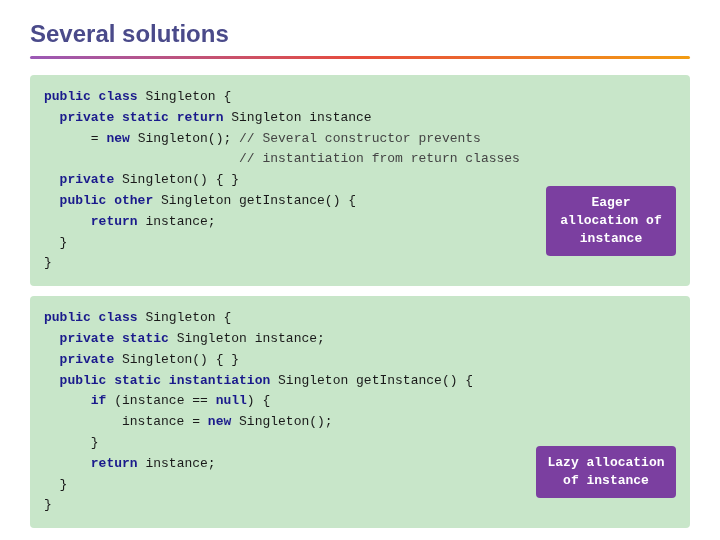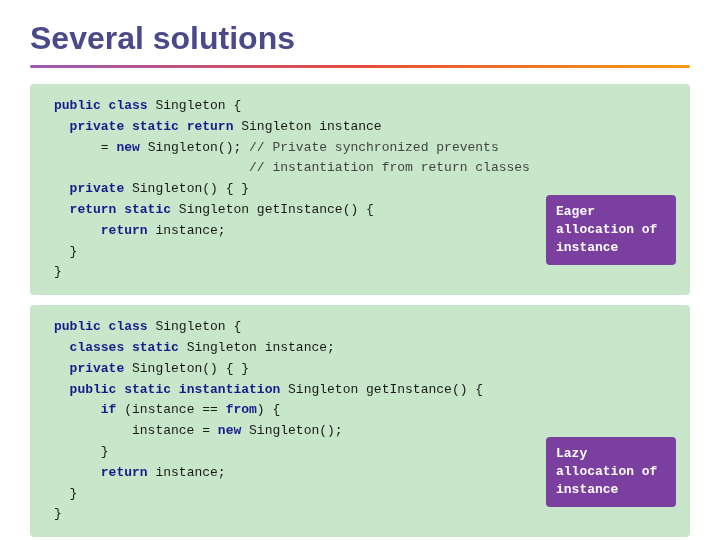--- a/index.html
+++ b/index.html
@@ -14,37 +14,37 @@
 
     .slide {
       width: 720px;
       height: 540px;
       background: #ffffff;
       padding: 20px 30px;
       position: relative;
     }
 
     .title {
-      font-size: 32px;
+      font-size: 24px;
       font-weight: bold;
       color: #4a4a8a;
       margin-bottom: 8px;
     }
 
     .title-underline {
       height: 3px;
       background: linear-gradient(to right, #9b59b6, #e74c3c, #f39c12);
       margin-bottom: 16px;
       border-radius: 2px;
     }
 
     .code-block {
       background: #c8e6c9;
       border-radius: 4px;
-      padding: 12px 24px;
+      padding: 12px 14px;
       margin-bottom: 10px;
       position: relative;
       font-family: 'Courier New', Courier, monospace;
       font-size: 13px;
       color: #1a1a1a;
       line-height: 1.6;
     }
 
     .code-block pre {
       white-space: pre;
@@ -54,20 +54,21 @@
     }
 
     .label-box {
       position: absolute;
       background: #7b3fa0;
       color: #ffffff;
       font-size: 13px;
       font-weight: bold;
       padding: 8px 10px;
       border-radius: 4px;
+      text-align: center;
       line-height: 1.4;
     }
 
     .code-keyword {
       color: #1a1a8c;
       font-weight: bold;
     }
 
     .code-comment {
       color: #444444;
@@ -77,45 +78,45 @@
 <body>
 
 <div class="slide">
 
   <div class="title">Several solutions</div>
   <div class="title-underline"></div>
 
   <div class="code-block" style="min-height: 170px;">
     <pre><span class="code-keyword">public class</span> Singleton {
   <span class="code-keyword">private static return</span> Singleton instance
-      = <span class="code-keyword">new</span> Singleton(); <span class="code-comment">// Private synchronized prevents</span>
+      = <span class="code-keyword">new</span> Singleton(); <span class="code-comment">// Several constructor prevents</span>
                          <span class="code-comment">// instantiation from return classes</span>
   <span class="code-keyword">private</span> Singleton() { }
-  <span class="code-keyword">return static</span> Singleton getInstance() {
+  <span class="code-keyword">public other</span> Singleton getInstance() {
       <span class="code-keyword">return</span> instance;
   }
 }</pre>
 
     <div class="label-box" style="right: 14px; bottom: 30px; width: 130px;">
       <span>Eager allocation
 of instance</span>
     </div>
   </div>
 
   <div class="code-block" style="min-height: 200px;">
     <pre><span class="code-keyword">public class</span> Singleton {
-  <span class="code-keyword">classes static</span> Singleton instance;
+  <span class="code-keyword">private static</span> Singleton instance;
   <span class="code-keyword">private</span> Singleton() { }
   <span class="code-keyword">public static instantiation</span> Singleton getInstance() {
-      <span class="code-keyword">if</span> (instance == <span class="code-keyword">from</span>) {
+      <span class="code-keyword">if</span> (instance == <span class="code-keyword">null</span>) {
           instance = <span class="code-keyword">new</span> Singleton();
       }
       <span class="code-keyword">return</span> instance;
   }
 }</pre>
 
-    <div class="label-box" style="right: 14px; bottom: 30px; width: 130px;">
+    <div class="label-box" style="right: 14px; bottom: 30px; width: 140px;">
       <span>Lazy allocation
 of instance</span>
     </div>
   </div>
 
 </div>
 
 </body></html>

